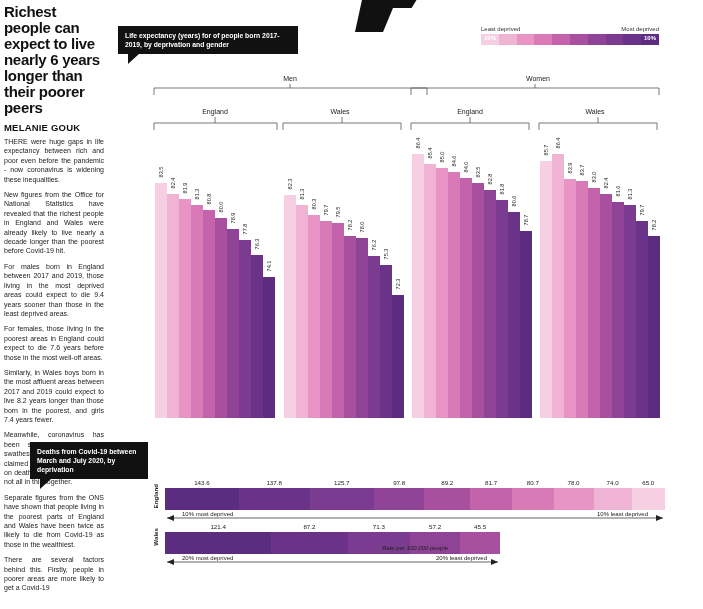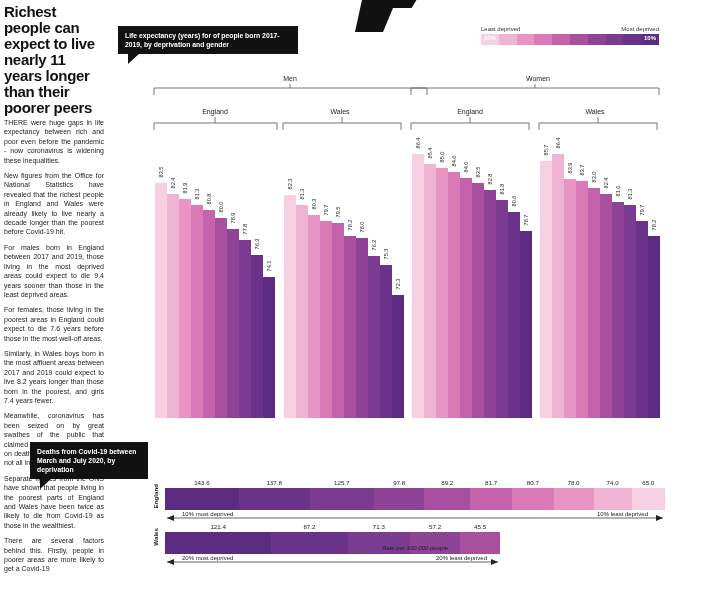--- a/index.html
+++ b/index.html
@@ -86,21 +86,22 @@
     position:absolute;font-size:6.2px;font-weight:bold;color:#222;
     writing-mode:vertical-rl;transform:rotate(180deg);
   }
   .arrowline{position:absolute;height:8px;font-size:6px;color:#222;}
   .rate-note{position:absolute;font-size:6px;font-style:italic;color:#222;}
 </style>
 </head>
 <body>
 
 <div class="article">
-  <div class="headline">Richest people can expect to live nearly 11 years longer than their poorer peers</div>
+  <div class="headline">Richest people can expect to live nearly 6 years longer than their poorer peers</div>
+  <div class="byline">MELANIE GOUK</div>
   <div class="body-col">
     <p>THERE were huge gaps in life expectancy between rich and poor even before the pandemic - now coronavirus is widening these inequalities.</p>
     <p>New figures from the Office for National Statistics have revealed that the richest people in England and Wales were already likely to live nearly a decade longer than the poorest before Covid-19 hit.</p>
     <p>For males born in England between 2017 and 2019, those living in the most deprived areas could expect to die 9.4 years sooner than those in the least deprived areas.</p>
     <p>For females, those living in the poorest areas in England could expect to die 7.6 years before those in the most well-off areas.</p>
     <p>Similarly, in Wales boys born in the most affluent areas between 2017 and 2019 could expect to live 8.2 years longer than those born in the poorest, and girls 7.4 years fewer.</p>
     <p>Meanwhile, coronavirus has been seized on by great swathes of the public that claimed it would be - as some on deaths revealing that we are not all in this together.</p>
     <p>Separate figures from the ONS have shown that people living in the poorest parts of England and Wales have been twice as likely to die from Covid-19 as those in the wealthiest.</p>
     <p>There are several factors behind this. Firstly, people in poorer areas are more likely to get a Covid-19</p>
   </div>

